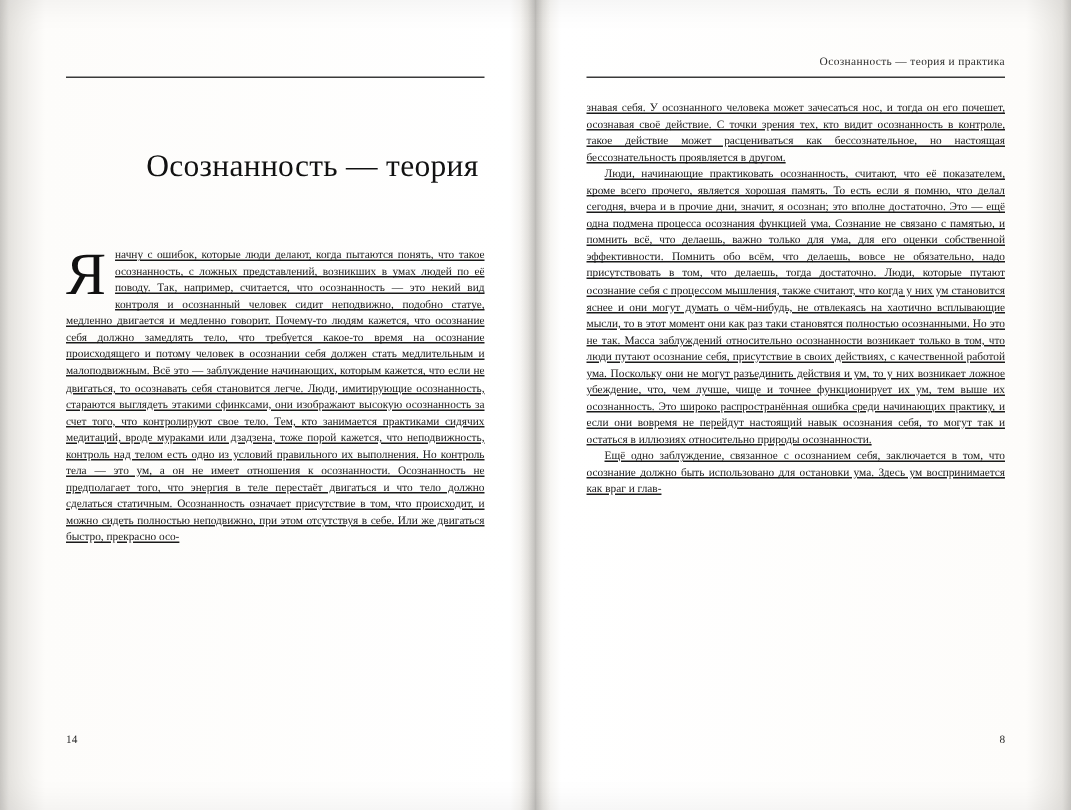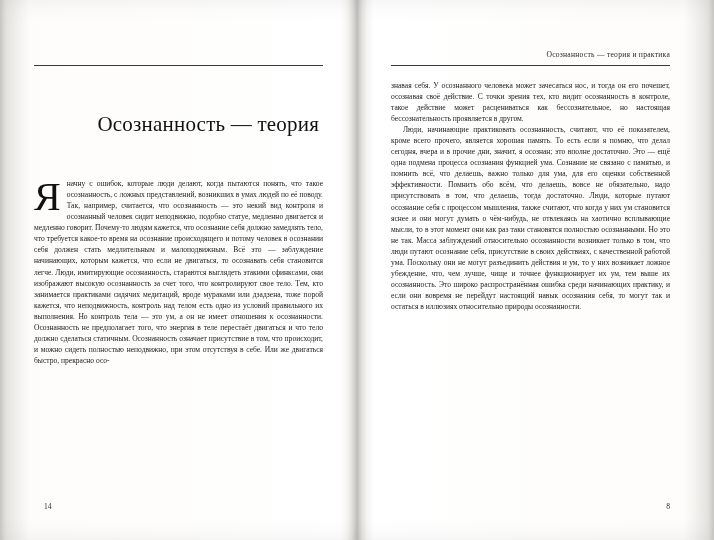--- a/index.html
+++ b/index.html
@@ -20,28 +20,28 @@
     background: linear-gradient(to right,
         #cfcdc9 0px, #e9e7e3 6px,
         #fdfcfa 30px, #ffffff 340px,
         #f0eeea 352px, #d9d7d3 357px,
         #f0eeea 362px, #ffffff 374px,
         #fdfcfa 684px, #e9e7e3 708px, #cfcdc9 714px);
     box-shadow: inset 0 0 24px rgba(0,0,0,0.07);
   }
   .page {
     position: absolute;
-    top: 16px;
+    top: 2px;
     height: 515px;
     box-sizing: border-box;
   }
   .page-left {
     left: 0;
     width: 357px;
-    padding: 34px 34px 26px 34px;
+    padding: 34px 34px 26px 44px;
   }
   .page-right {
     left: 357px;
     width: 357px;
     padding: 34px 44px 26px 34px;
   }
   .running-head {
     font-size: 7.6px;
     color: #2b2b2b;
     text-align: right;
@@ -68,20 +68,21 @@
   }
   .chapter-title .line2 {
     display: block;
   }
   .body-col {
     font-size: 7.55px;
     line-height: 1.465;
     color: #1a1a1a;
     text-align: justify;
     hyphens: auto;
+    text-decoration: underline;
   }
   .body-col p {
     margin: 0;
     text-indent: 12px;
   }
   .body-col p.first {
     text-indent: 0;
   }
   .dropcap-para {
     position: relative;
@@ -135,19 +136,20 @@
     <div class="folio folio-left">14</div>
   </div>
 
   <div class="page page-right">
     <div class="running-head">Осознанность — теория и практика</div>
     <div class="rule"></div>
 
     <div class="body-col">
       <p class="first">знавая себя. У осознанного человека может зачесаться нос, и тогда он его почешет, осознавая своё действие. С точки зрения тех, кто видит осознанность в контроле, такое действие может расцениваться как бессознательное, но настоящая бессознательность проявляется в другом.</p>
       <p>Люди, начинающие практиковать осознанность, считают, что её показателем, кроме всего прочего, является хорошая память. То есть если я помню, что делал сегодня, вчера и в прочие дни, значит, я осознан; это вполне достаточно. Это — ещё одна подмена процесса осознания функцией ума. Сознание не связано с памятью, и помнить всё, что делаешь, важно только для ума, для его оценки собственной эффективности. Помнить обо всём, что делаешь, вовсе не обязательно, надо присутствовать в том, что делаешь, тогда достаточно. Люди, которые путают осознание себя с процессом мышления, также считают, что когда у них ум становится яснее и они могут думать о чём-нибудь, не отвлекаясь на хаотично всплывающие мысли, то в этот момент они как раз таки становятся полностью осознанными. Но это не так. Масса заблуждений относительно осознанности возникает только в том, что люди путают осознание себя, присутствие в своих действиях, с качественной работой ума. Поскольку они не могут разъединить действия и ум, то у них возникает ложное убеждение, что, чем лучше, чище и точнее функционирует их ум, тем выше их осознанность. Это широко распространённая ошибка среди начинающих практику, и если они вовремя не перейдут настоящий навык осознания себя, то могут так и остаться в иллюзиях относительно природы осознанности.</p>
+      <p>Ещё одно заблуждение, связанное с осознанием себя, заключается в том, что осознание должно быть использовано для остановки ума. Здесь ум воспринимается как враг и глав-</p>
     </div>
 
     <div class="folio folio-right">8</div>
   </div>
 
   <div class="shadow-gutter"></div>
 </div>
 
 </body></html>

